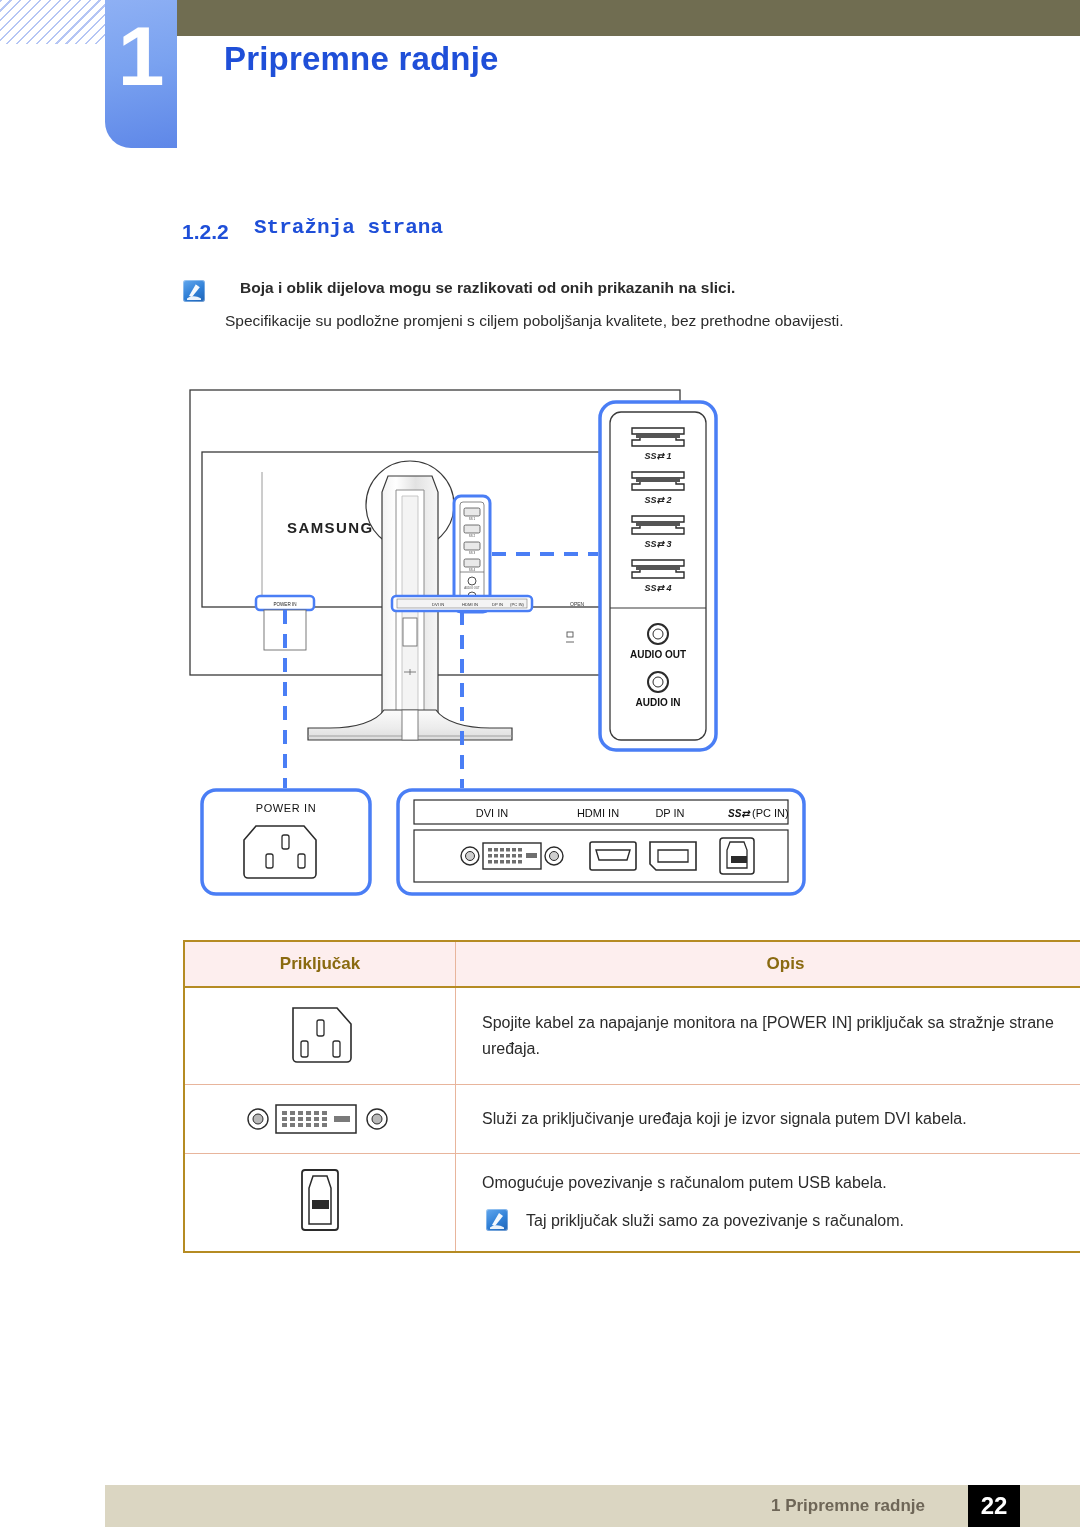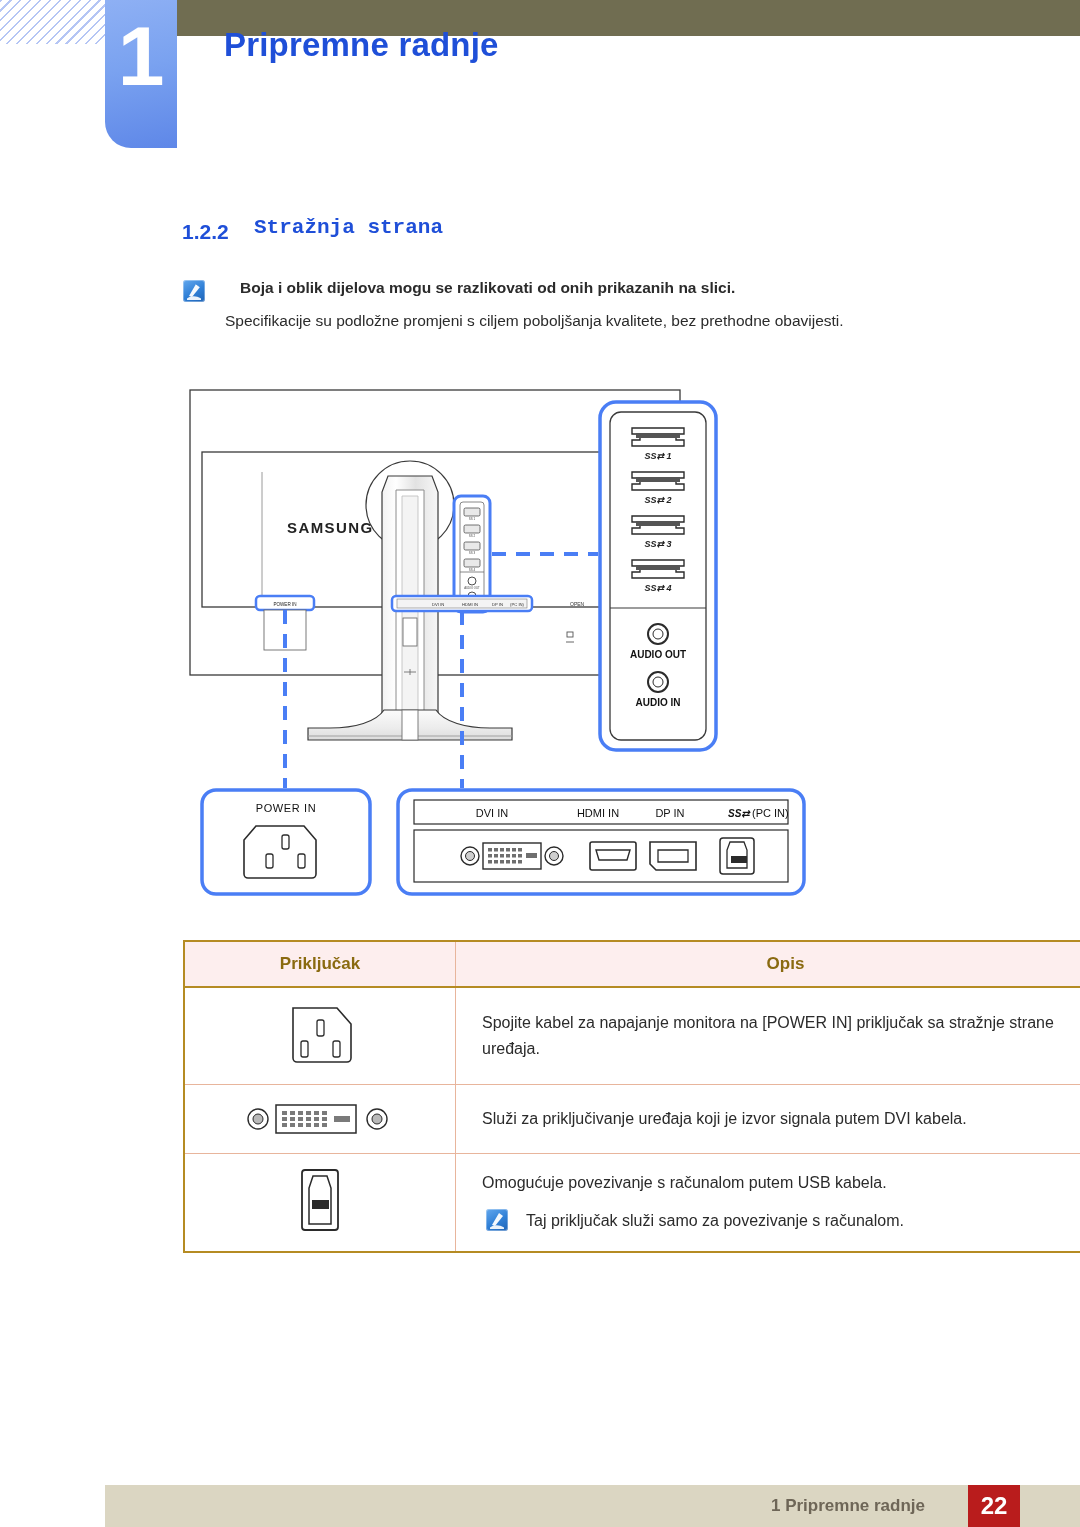--- a/index.html
+++ b/index.html
@@ -25,21 +25,21 @@
     position:absolute;left:105px;top:0;width:72px;height:148px;
     background:linear-gradient(168deg,#8eb0f4 0%,#7aa2f0 45%,#5e87e8 100%);
     border-bottom-left-radius:26px;
   }
   .chapter-num{
     position:absolute;left:0;top:14px;width:72px;text-align:center;
     color:#ffffff;font-size:84px;line-height:84px;font-weight:700;
     font-family:"Liberation Sans","DejaVu Sans",sans-serif;
   }
   .chapter-title{
-    position:absolute;left:224px;top:26px;
+    position:absolute;left:224px;top:40px;
     color:#1f4fd8;font-size:33px;font-weight:700;letter-spacing:.2px;
   }
 
   
   .sec-num{
     position:absolute;left:182px;top:220px;
     color:#1f4fd8;font-size:21px;font-weight:700;
   }
   .sec-title{
     position:absolute;left:254px;top:216px;
@@ -100,21 +100,21 @@
   .footer-bar{
     position:absolute;left:105px;top:1485px;width:975px;height:42px;
     background:#dbd6c2;
   }
   .footer-txt{
     position:absolute;right:155px;top:1496px;
     color:#6e6657;font-size:17px;font-weight:700;
   }
   .footer-page{
     position:absolute;left:968px;top:1485px;width:52px;height:42px;
-    background:#b91c1c;color:#ffffff;font-size:24px;font-weight:700;
+    background:#000000;color:#ffffff;font-size:24px;font-weight:700;
     display:flex;align-items:center;justify-content:center;
   }
 </style>
 </head>
 <body>
 
 <div class="hatch"></div>
 <div class="olive-bar"></div>
 <div class="chapter-block">
   <div class="chapter-num">1</div>

